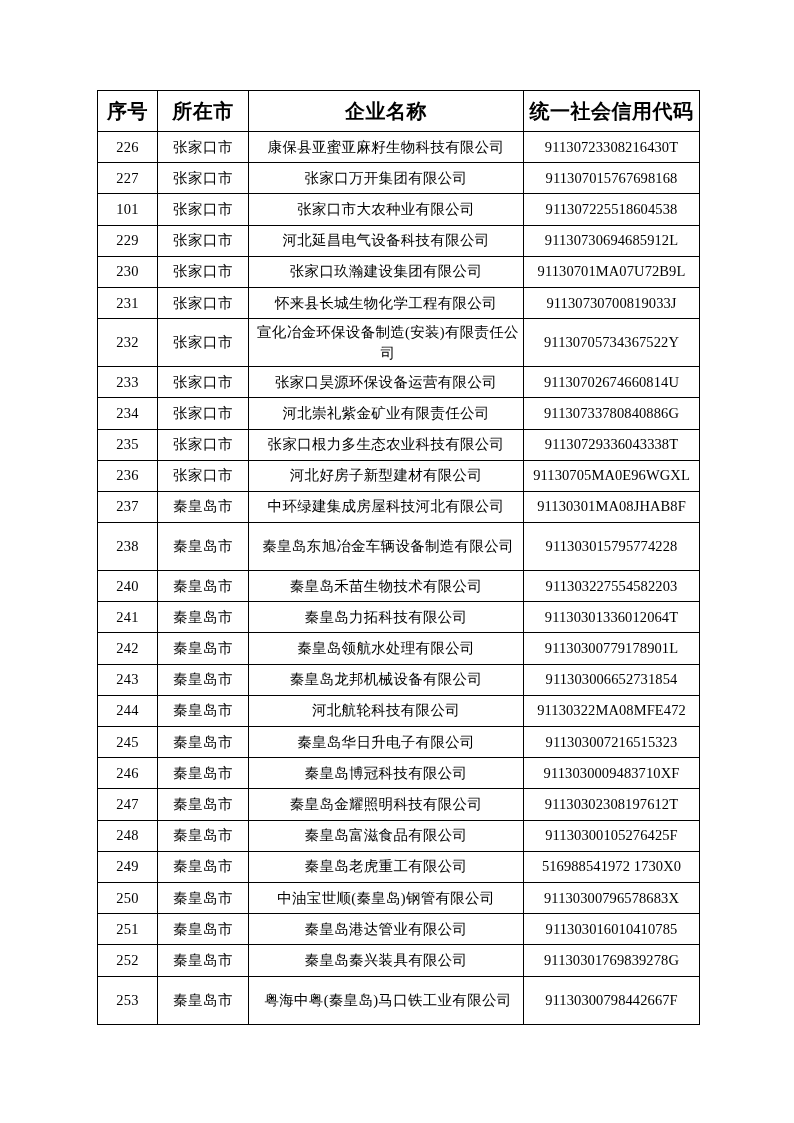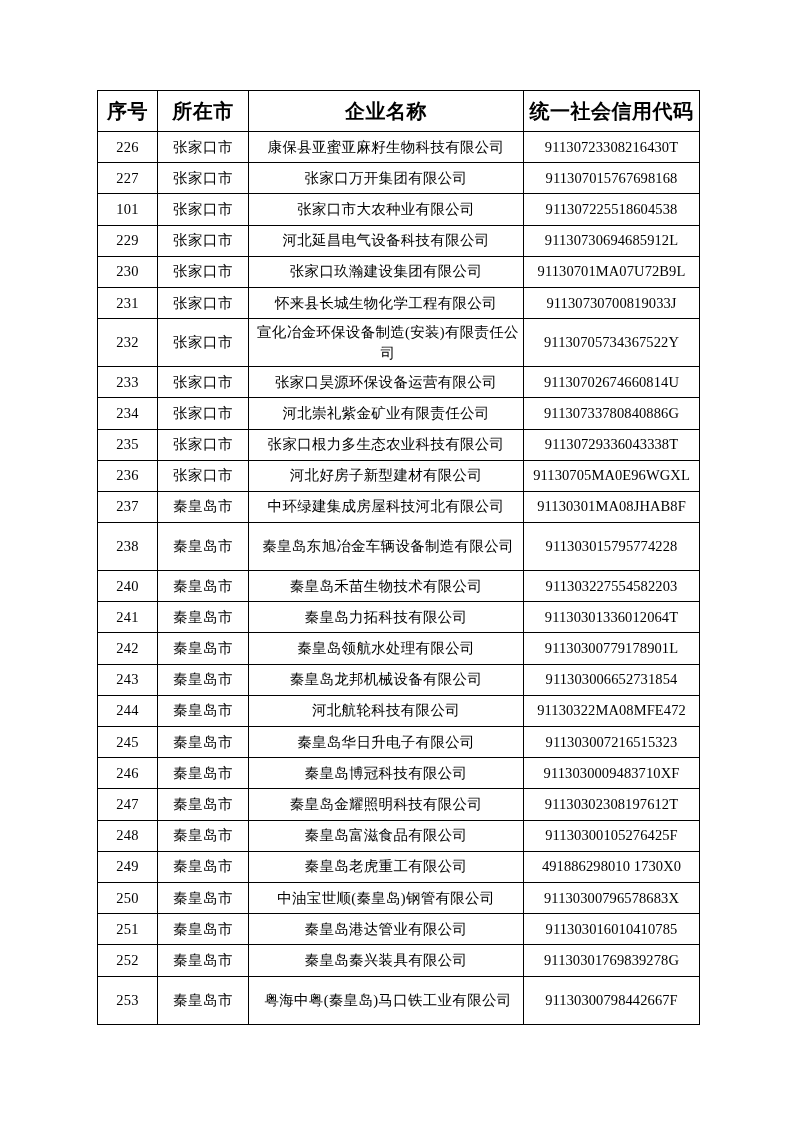--- a/index.html
+++ b/index.html
@@ -218,21 +218,21 @@
           <tr>
             <td class="idx">248</td>
             <td class="city">秦皇岛市</td>
             <td class="name">秦皇岛富滋食品有限公司</td>
             <td class="code">91130300105276425F</td>
           </tr>
           <tr>
             <td class="idx">249</td>
             <td class="city">秦皇岛市</td>
             <td class="name">秦皇岛老虎重工有限公司</td>
-            <td class="code">491886298010 1730X0</td>
+            <td class="code">516988541972 1730X0</td>
           </tr>
           <tr>
             <td class="idx">250</td>
             <td class="city">秦皇岛市</td>
             <td class="name">中油宝世顺(秦皇岛)钢管有限公司</td>
             <td class="code">91130300796578683X</td>
           </tr>
           <tr>
             <td class="idx">251</td>
             <td class="city">秦皇岛市</td>

